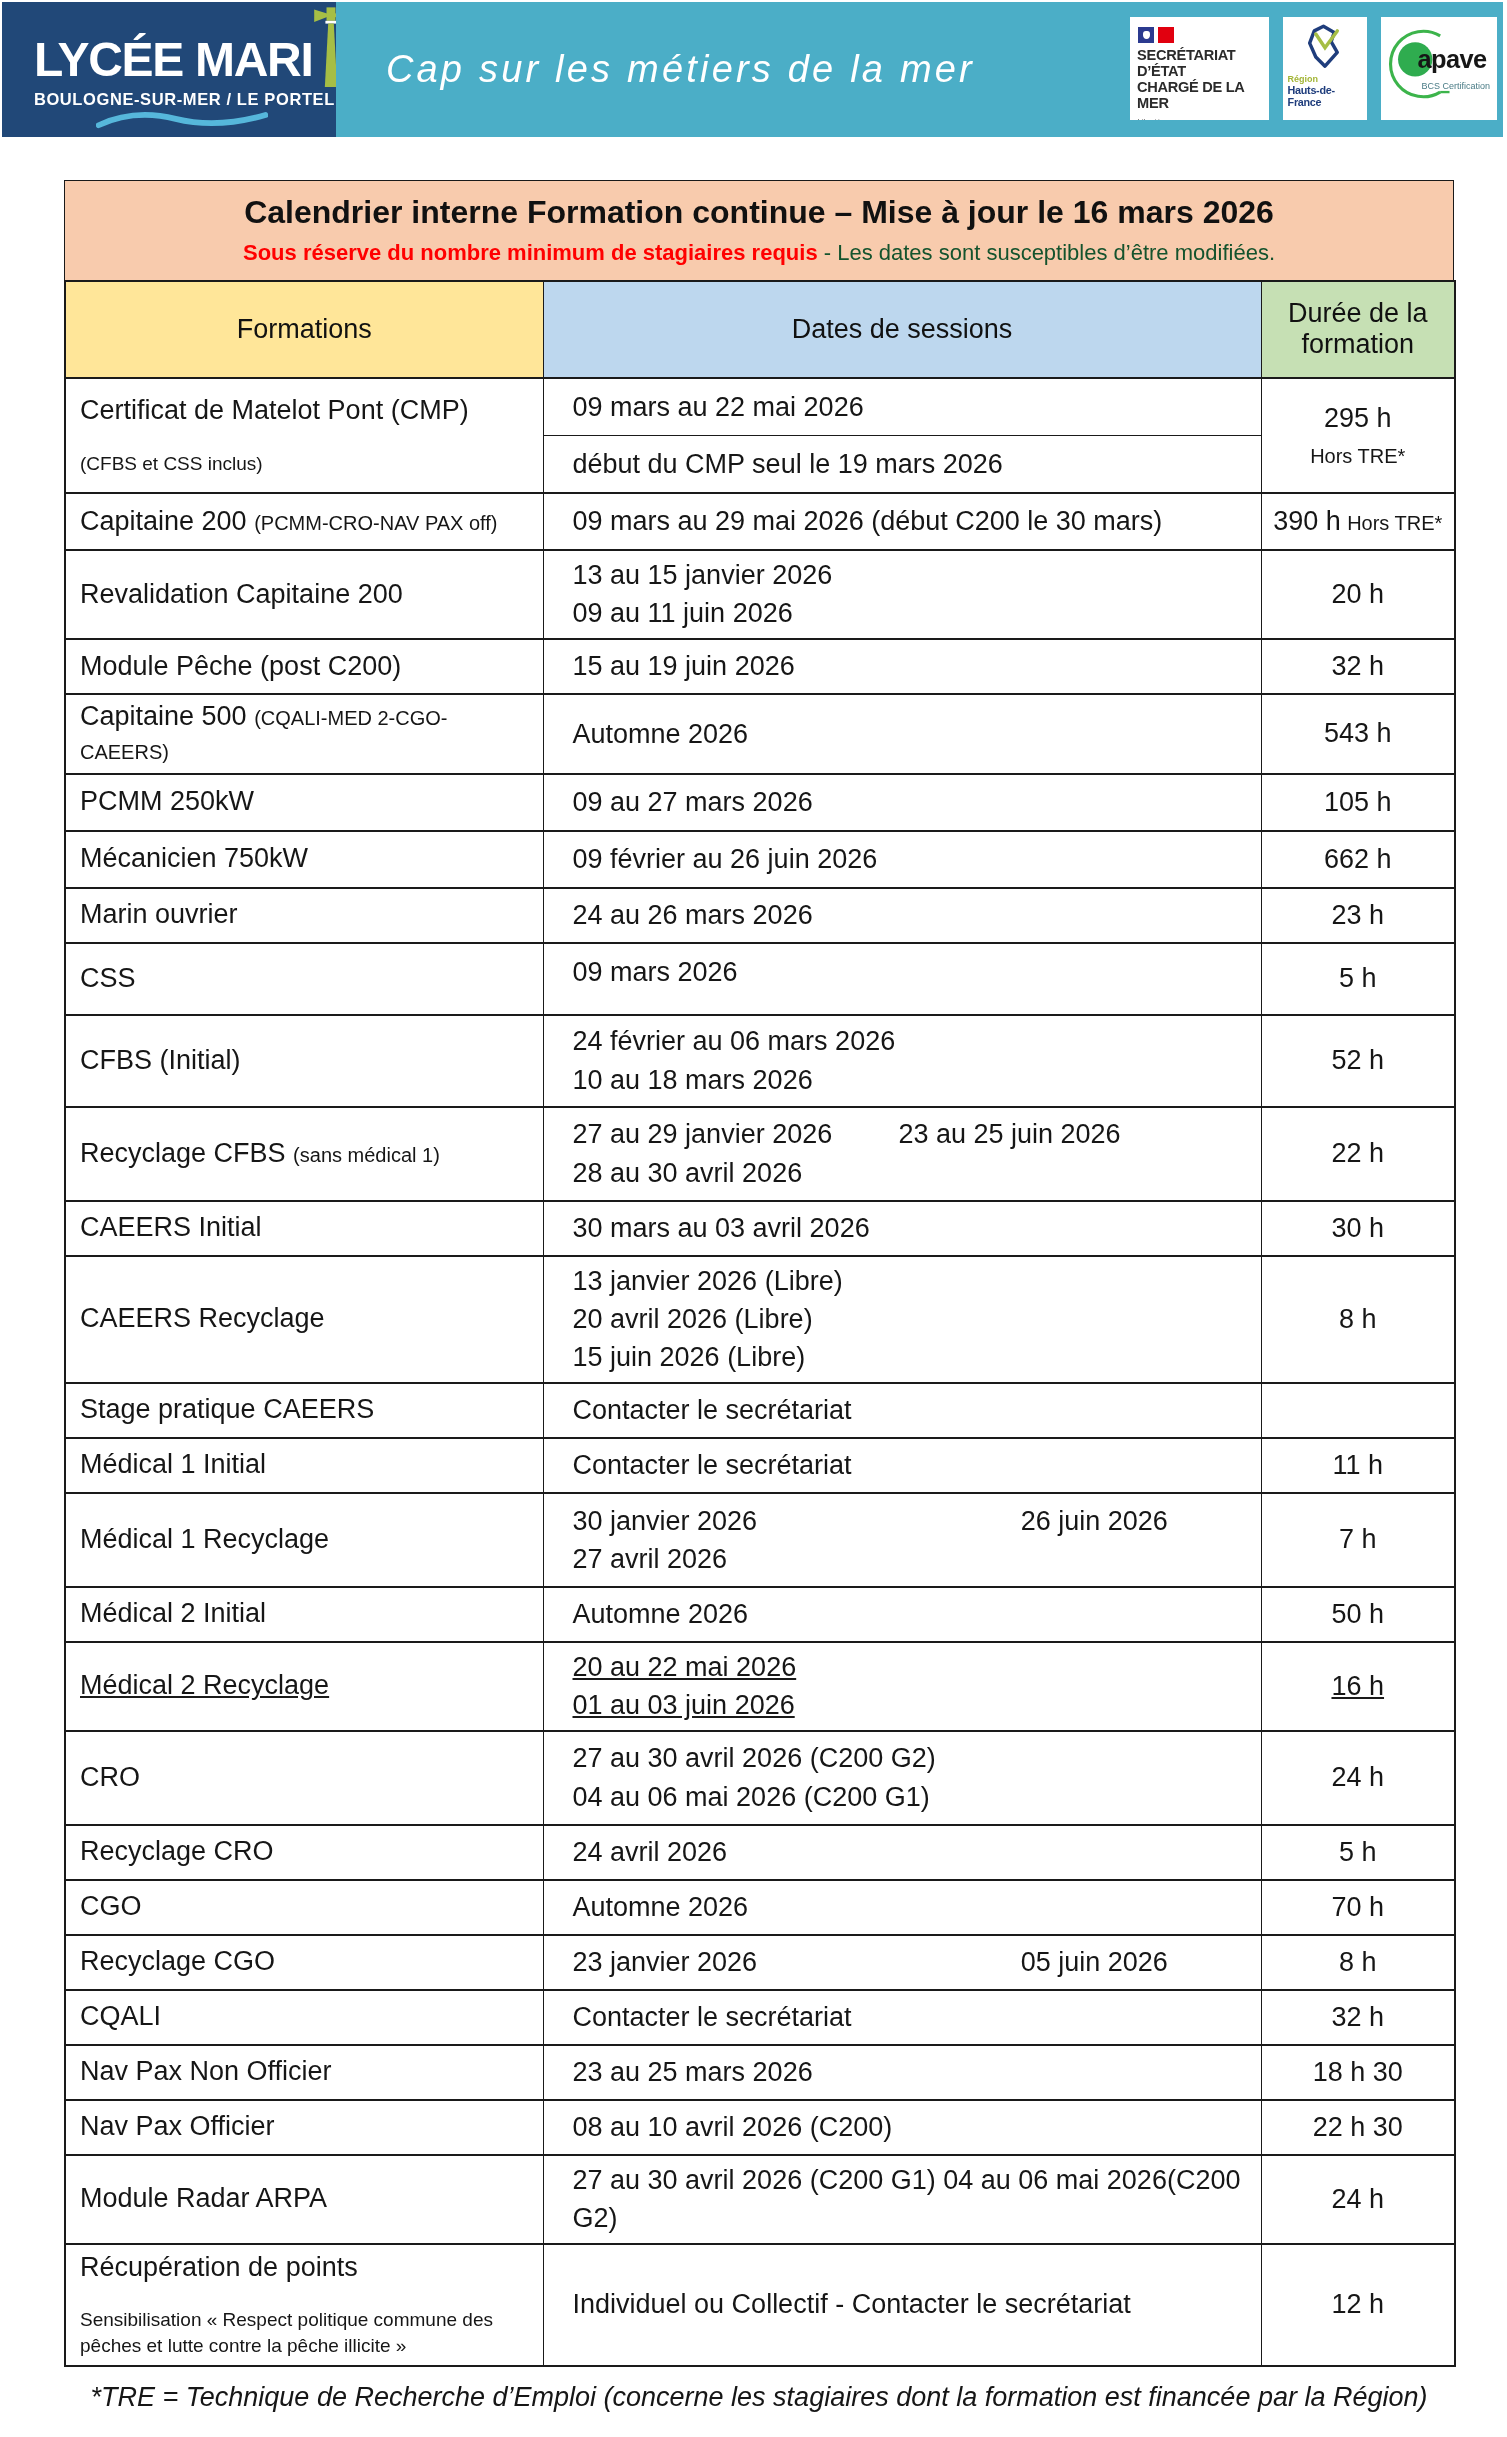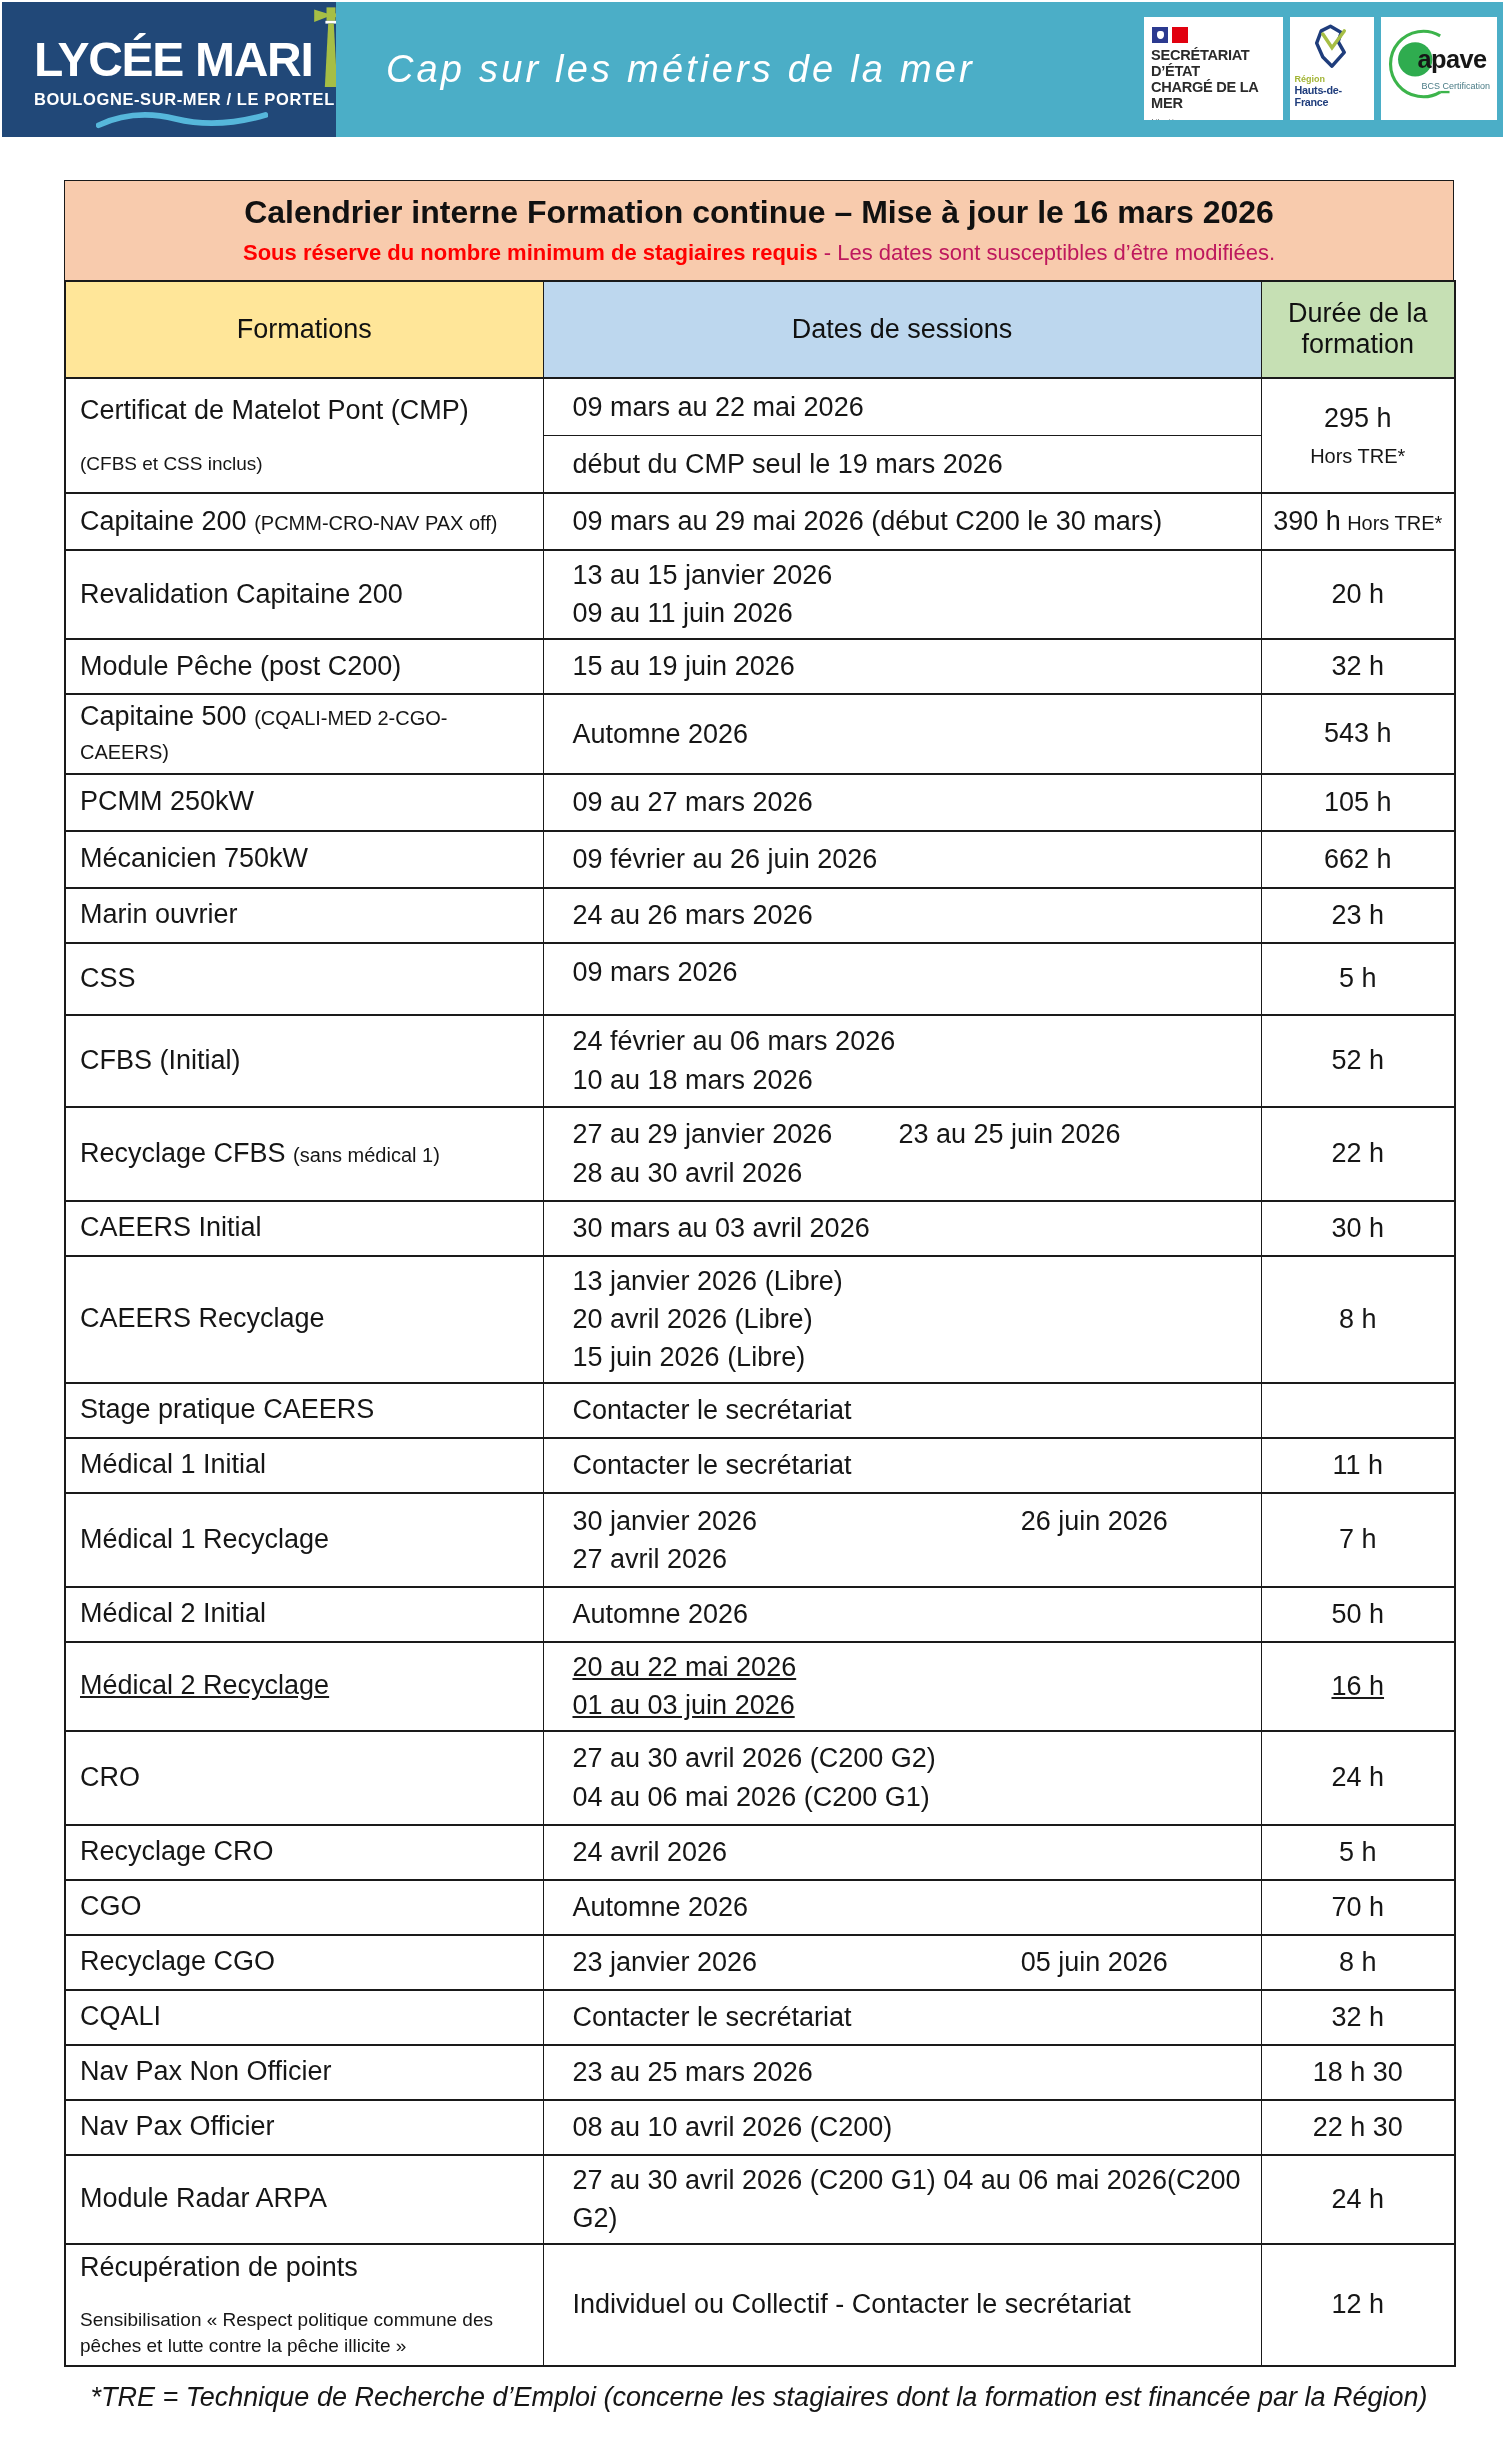--- a/index.html
+++ b/index.html
@@ -23,21 +23,21 @@
   }
   .lh-svg{width:34px;height:84px;margin:-27px 1.9px 0 1.9px;flex:0 0 auto;}
   .logo-line2{color:#ffffff;font-size:16.5px;font-weight:bold;letter-spacing:0.6px;margin-top:2.5px;}
   .wave-svg{position:absolute;left:94px;bottom:3.8px;width:172px;height:27px;}
 
   .band{position:relative;flex:1 1 auto;background:#4BAEC7;}
   .tagline{
     position:absolute;left:42px;top:50%;transform:translateY(-50%);
     color:#ffffff;font-size:38px;font-style:italic;letter-spacing:3.2px;white-space:nowrap;margin-left:8px;
   }
-  .logo-cards{position:absolute;right:6.4px;top:15.3px;height:103px;display:flex;gap:7px;}
+  .logo-cards{position:absolute;right:6.4px;top:15.3px;height:103px;display:flex;gap:14px;}
   .card{background:#ffffff;height:103px;box-sizing:border-box;padding:6.4px 7.6px;overflow:hidden;}
   .card-state{width:139px;}
   .flag{display:flex;gap:3.2px;margin:3.8px 0 5.1px 1.3px;}
   .flag-blue{width:16px;height:16px;background:#2b3a8f;position:relative;}
   .flag-blue:after{content:"";position:absolute;left:4.5px;top:3.8px;width:7px;height:8.3px;background:#ffffff;border-radius:40% 40% 50% 50%;}
   .flag-red{width:16px;height:16px;background:#E1000F;}
   .state-line{font-size:14.6px;font-weight:bold;color:#2b2b2b;line-height:1.08;letter-spacing:-0.3px;}
   .motto{margin-top:4.5px;font-size:7.6px;font-style:italic;color:#555;line-height:1.45;}
   .card-region{width:84px;padding:3.8px 5.1px;}
   .region-map{display:block;width:46px;height:50px;margin:1.3px auto 0 auto;}
@@ -50,21 +50,21 @@
 
   
   .title-block{
     width:1390px;margin:43px 0 0 64px;box-sizing:border-box;
     background:#F8CBAD;border:1.9px solid #1a1a1a;
     text-align:center;padding:12.7px 19px 15.3px 19px;
   }
   .title-block h1{margin:0 0 9px 0;font-size:32px;font-weight:bold;color:#111;}
   .title-sub{font-size:22px;}
   .title-sub .red{color:#FF0000;font-weight:bold;}
-  .title-sub .black{color:#be185d;}
+  .title-sub .black{color:#14532d;}
 
   
   table.cal{
     width:1390px;margin:-1.9px 0 0 64px;
     border-collapse:collapse;table-layout:fixed;
     border:2.5px solid #1a1a1a;
   }
   col.c1{width:478px;} col.c2{width:718px;} col.c3{width:194px;}
   th,td{border:1.9px solid #1a1a1a;border-top-width:2.5px;border-bottom-width:2.5px;}
   thead th{

